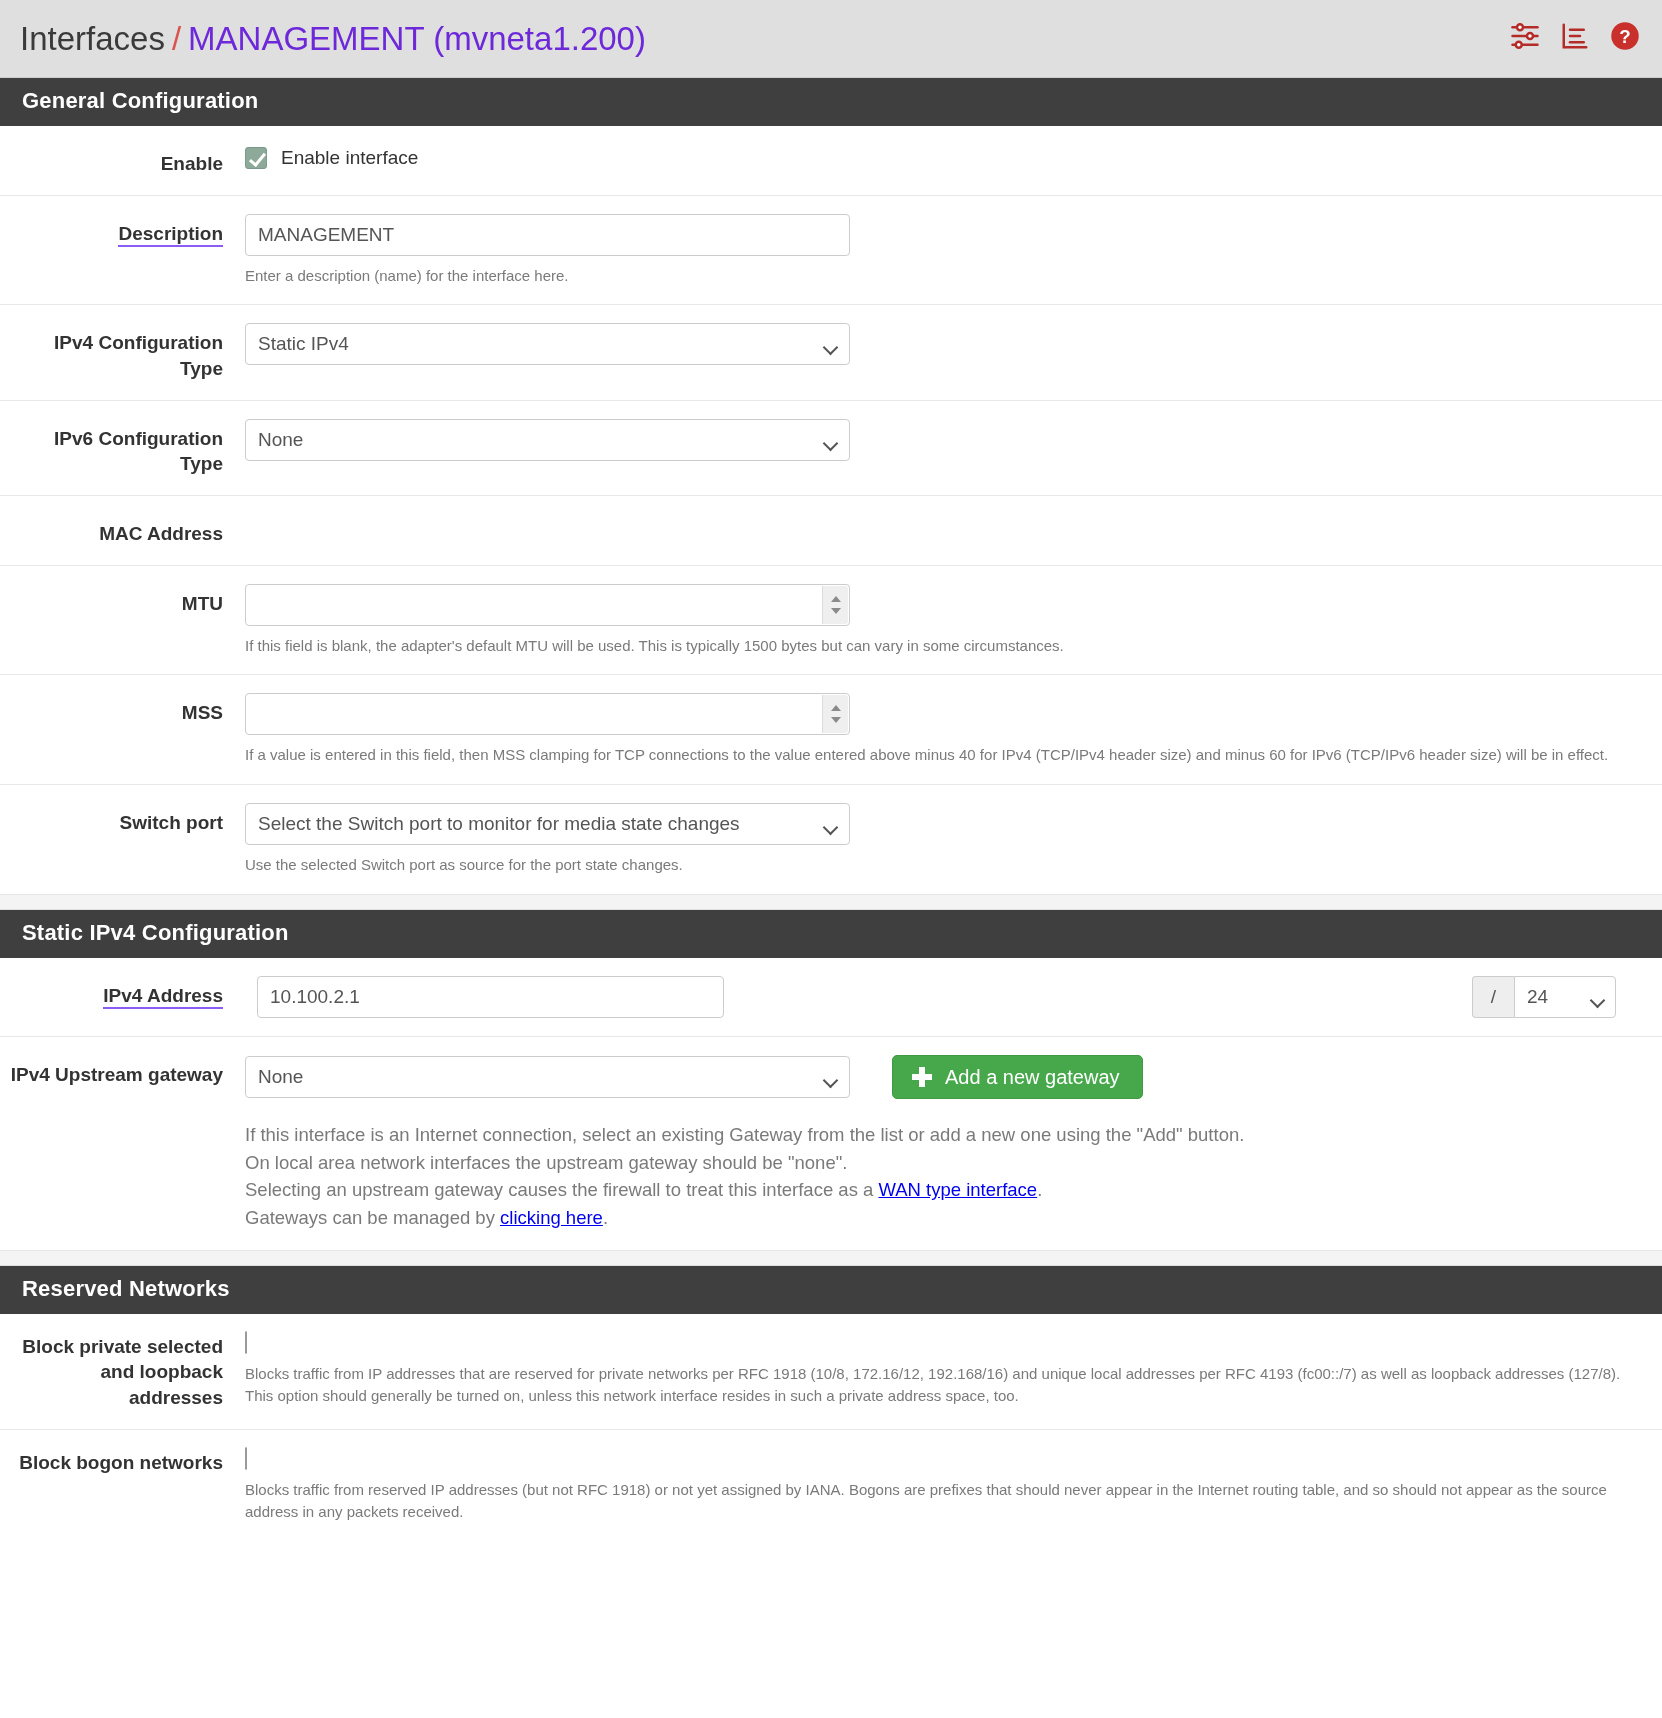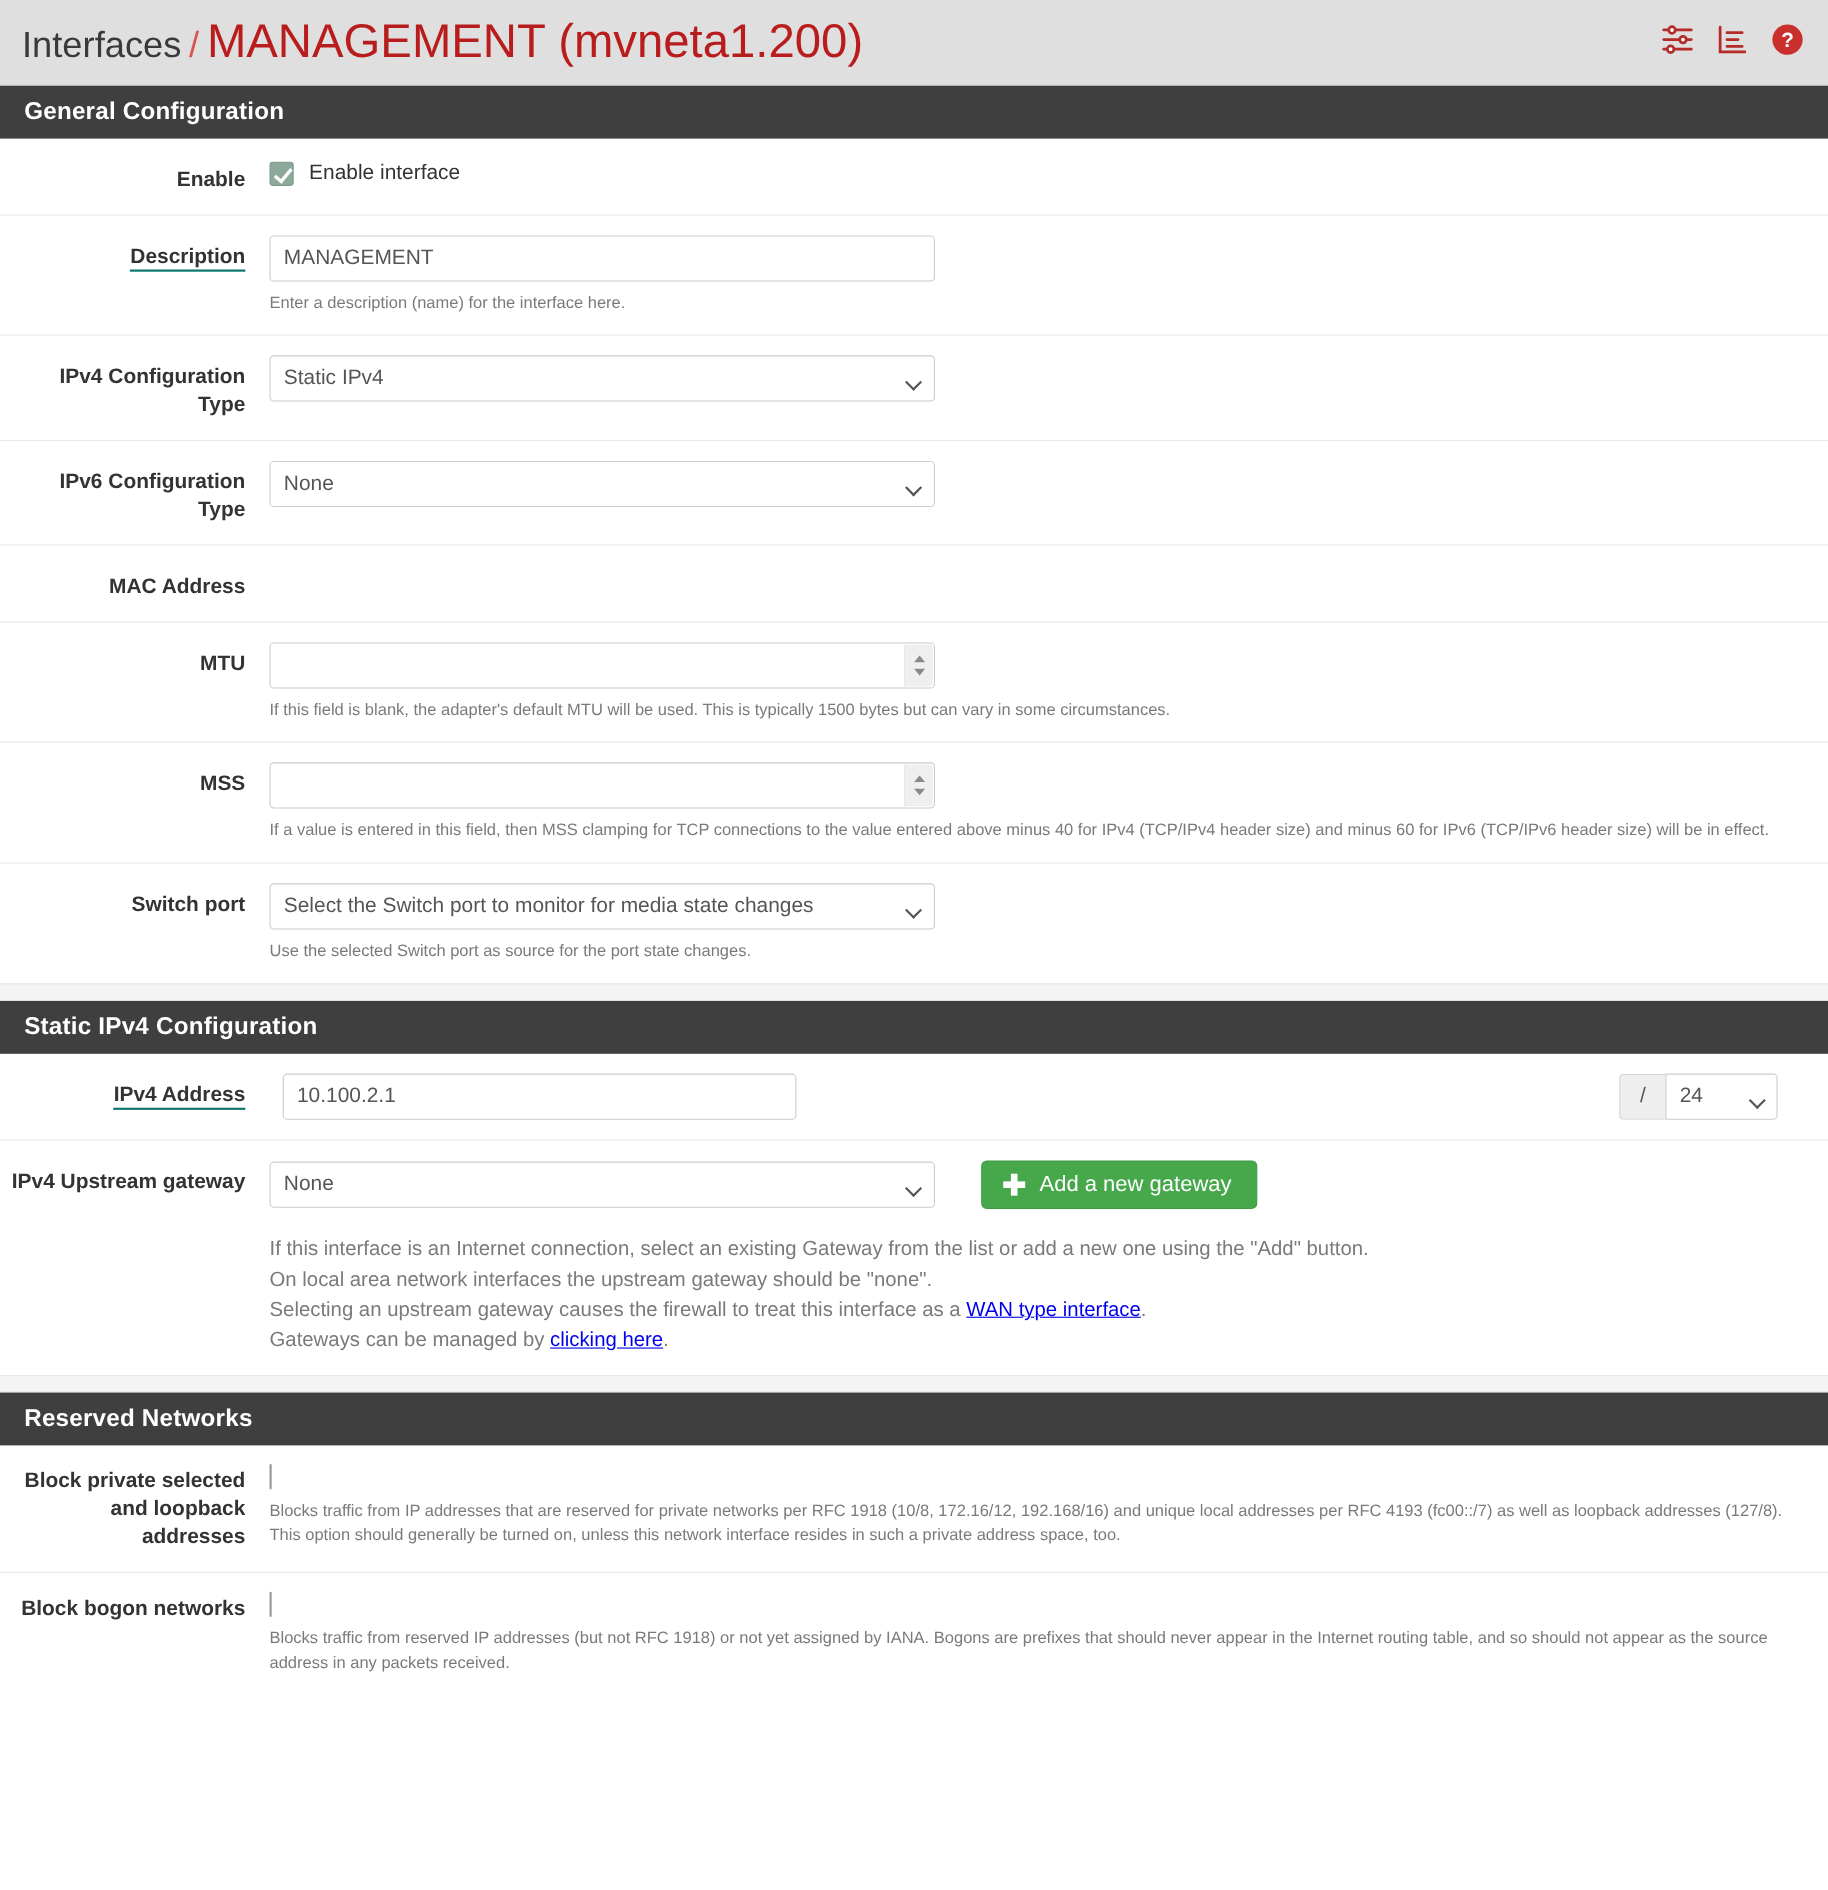--- a/index.html
+++ b/index.html
@@ -27,21 +27,21 @@
     font-weight: 400;
     color: #3a3a3a;
     line-height: 1;
     white-space: nowrap;
   }
   .crumb-sep {
     color: #d9534f;
     margin: 0 7px;
     font-size: 33px;
   }
-  .crumb-current { color: #b91c1c; font-size: 43px; }
+  .crumb-current { color: #6d28d9; font-size: 33px; }
   .header-icons {
     margin-left: auto;
     display: flex;
     align-items: center;
     gap: 20px;
   }
   .hicon { display: block; }
 
   
   .panel { margin: 0 0 0 0; }
@@ -65,21 +65,21 @@
   .flabel {
     width: 245px;
     min-width: 245px;
     text-align: right;
     padding: 7px 22px 0 10px;
     font-weight: 700;
     font-size: 19px;
     color: #333333;
     line-height: 1.35;
   }
-  .flabel.req span { border-bottom: 2px solid #0f766e; padding-bottom: 1px; }
+  .flabel.req span { border-bottom: 2px solid #8b5cf6; padding-bottom: 1px; }
   .fctrl { flex: 1; padding-right: 20px; min-width: 0; }
 
   .help {
     color: #7a7a7a;
     font-size: 15px;
     line-height: 1.45;
     margin-top: 9px;
     font-weight: 400;
   }
 

